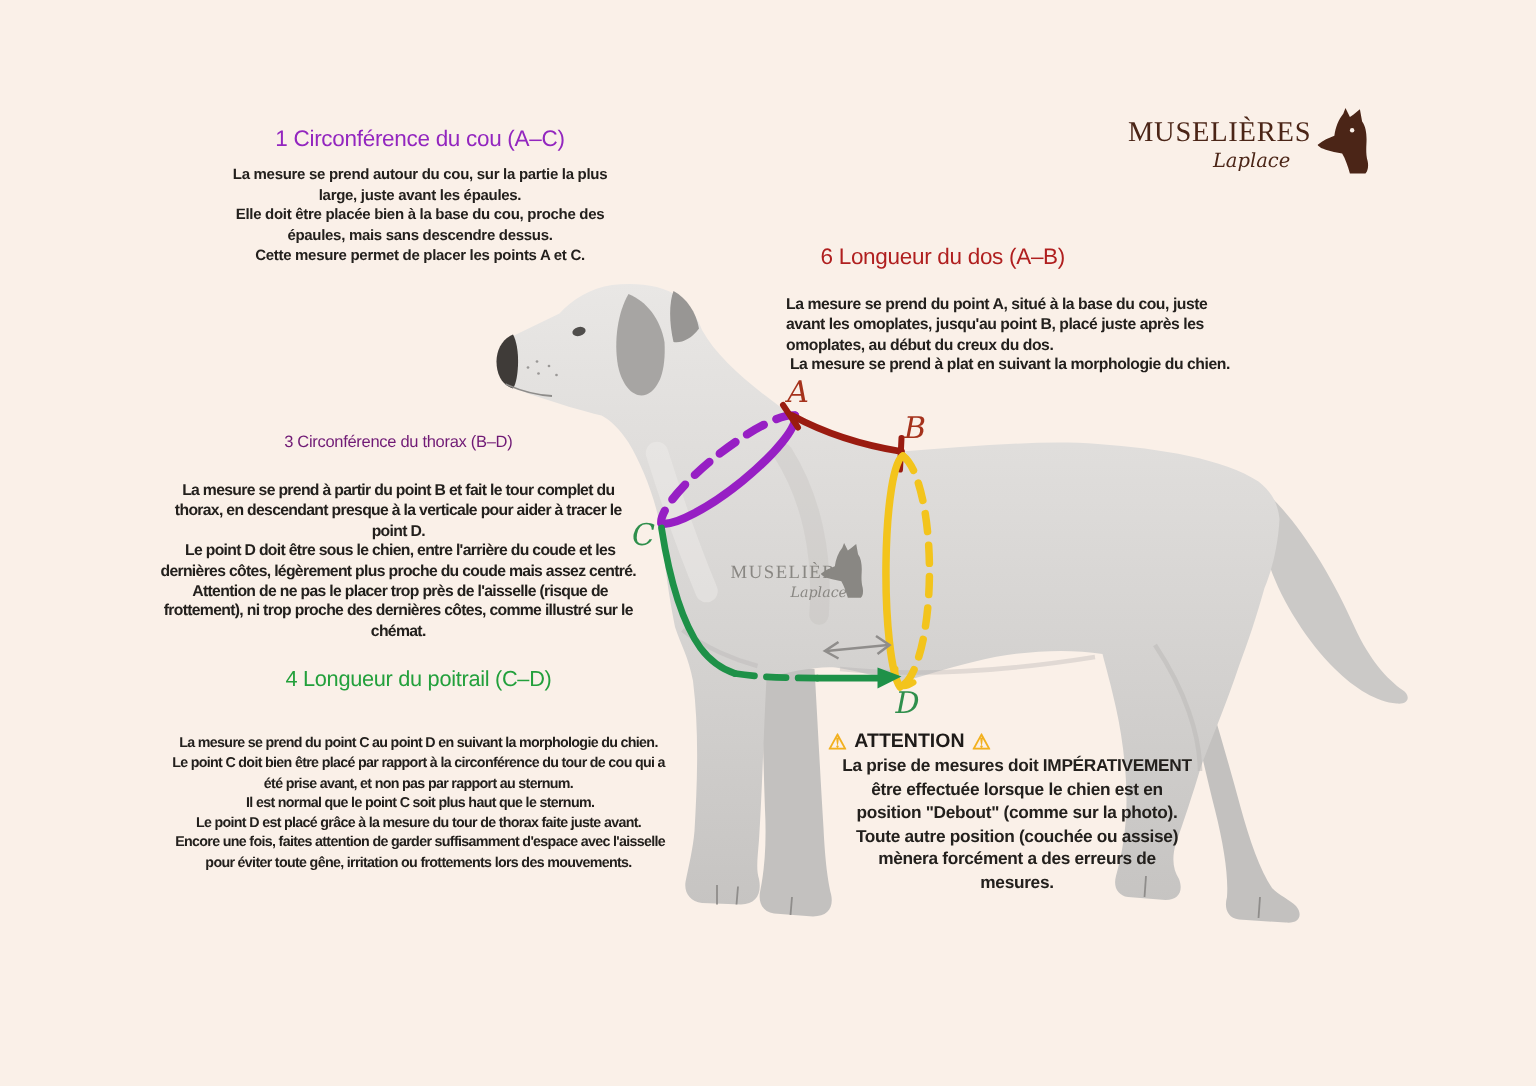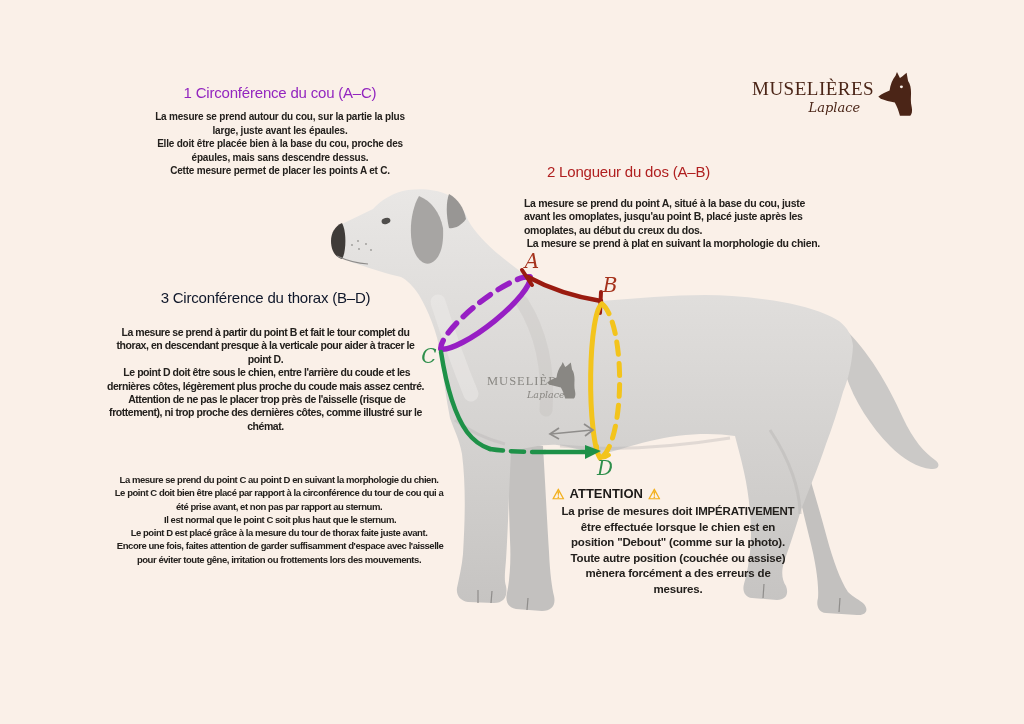--- a/index.html
+++ b/index.html
@@ -21,21 +21,21 @@
   
   .sec1{left:115px;top:84px;width:330px;}
   .sec1 .sec-title{color:#9326BF;}
   .sec1 .sec-body{margin-top:9px;font-size:10px;line-height:13.5px;letter-spacing:-0.2px;text-align:center;}
   
   .sec2{left:524px;top:163px;width:322px;}
   .sec2 .sec-title{color:#B01F1F;text-align:left;margin-left:23px;font-size:15px;}
   .sec2 .sec-body{margin-top:17px;font-size:10.5px;line-height:13.3px;letter-spacing:-0.3px;text-align:left;}
   
   .sec3{left:88px;top:289px;width:355px;}
-  .sec3 .sec-title{color:#0f172a;font-size:15px;}
+  .sec3 .sec-title{color:#701a75;font-size:11px;}
   .sec3 .sec-body{margin-top:20px;font-size:10.5px;line-height:13.4px;letter-spacing:-0.45px;text-align:center;}
   
   .sec4{left:90px;top:445px;width:378px;}
   .sec4 .sec-title{color:#23A03C;font-size:14.5px;}
   .sec4 .sec-body{margin-top:28px;font-size:9.5px;line-height:13.3px;letter-spacing:-0.45px;text-align:center;}
   
   .warning{left:552px;top:486px;width:252px;position:absolute;}
   .warning-title{font-weight:700;font-size:13px;color:#1e1b19;display:flex;align-items:center;gap:5px;}
   .warn-icon{color:#F2B01E;font-size:14px;line-height:1;}
   .warning-body{margin-top:3px;font-weight:700;font-size:11.5px;line-height:15.6px;letter-spacing:-0.2px;color:#23201d;white-space:pre-wrap;text-align:center;}
@@ -142,40 +142,41 @@
   <div class="sec sec1">
     <div class="sec-title">1 Circonférence du cou (A–C)</div>
     <div class="sec-body">La mesure se prend autour du cou, sur la partie la plus
 large, juste avant les épaules.
 Elle doit être placée bien à la base du cou, proche des
 épaules, mais sans descendre dessus.
 Cette mesure permet de placer les points A et C.</div>
   </div>
 
   <div class="sec sec2">
-    <div class="sec-title">2 Longueur du dos (A–B)</div>
+    <div class="sec-title">6 Longueur du dos (A–B)</div>
     <div class="sec-body">La mesure se prend du point A, situé à la base du cou, juste
 avant les omoplates, jusqu'au point B, placé juste après les
 omoplates, au début du creux du dos.
  La mesure se prend à plat en suivant la morphologie du chien.</div>
   </div>
 
   <div class="sec sec3">
     <div class="sec-title">3 Circonférence du thorax (B–D)</div>
     <div class="sec-body">La mesure se prend à partir du point B et fait le tour complet du
 thorax, en descendant presque à la verticale pour aider à tracer le
 point D.
  Le point D doit être sous le chien, entre l'arrière du coude et les
 dernières côtes, légèrement plus proche du coude mais assez centré.
  Attention de ne pas le placer trop près de l'aisselle (risque de
 frottement), ni trop proche des dernières côtes, comme illustré sur le
 chémat.</div>
   </div>
 
   <div class="sec sec4">
+    <div class="sec-title">4 Longueur du poitrail (C–D)</div>
     <div class="sec-body">La mesure se prend du point C au point D en suivant la morphologie du chien.
 Le point C doit bien être placé par rapport à la circonférence du tour de cou qui a
 été prise avant, et non pas par rapport au sternum.
  Il est normal que le point C soit plus haut que le sternum.
 Le point D est placé grâce à la mesure du tour de thorax faite juste avant.
  Encore une fois, faites attention de garder suffisamment d'espace avec l'aisselle
 pour éviter toute gêne, irritation ou frottements lors des mouvements.</div>
   </div>
 
   <div class="warning">

